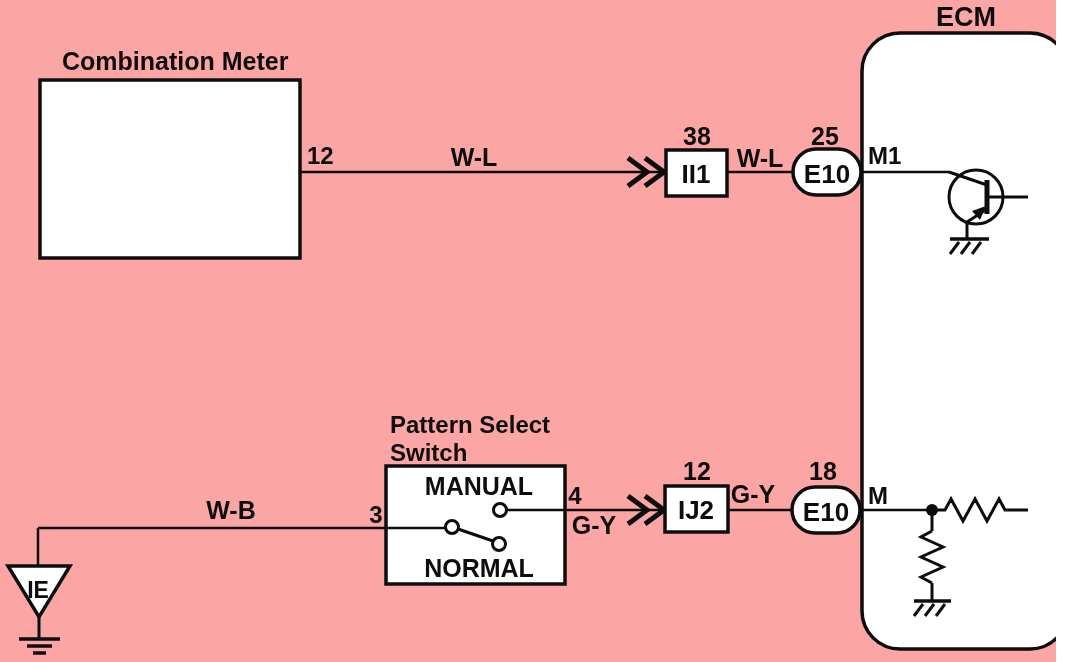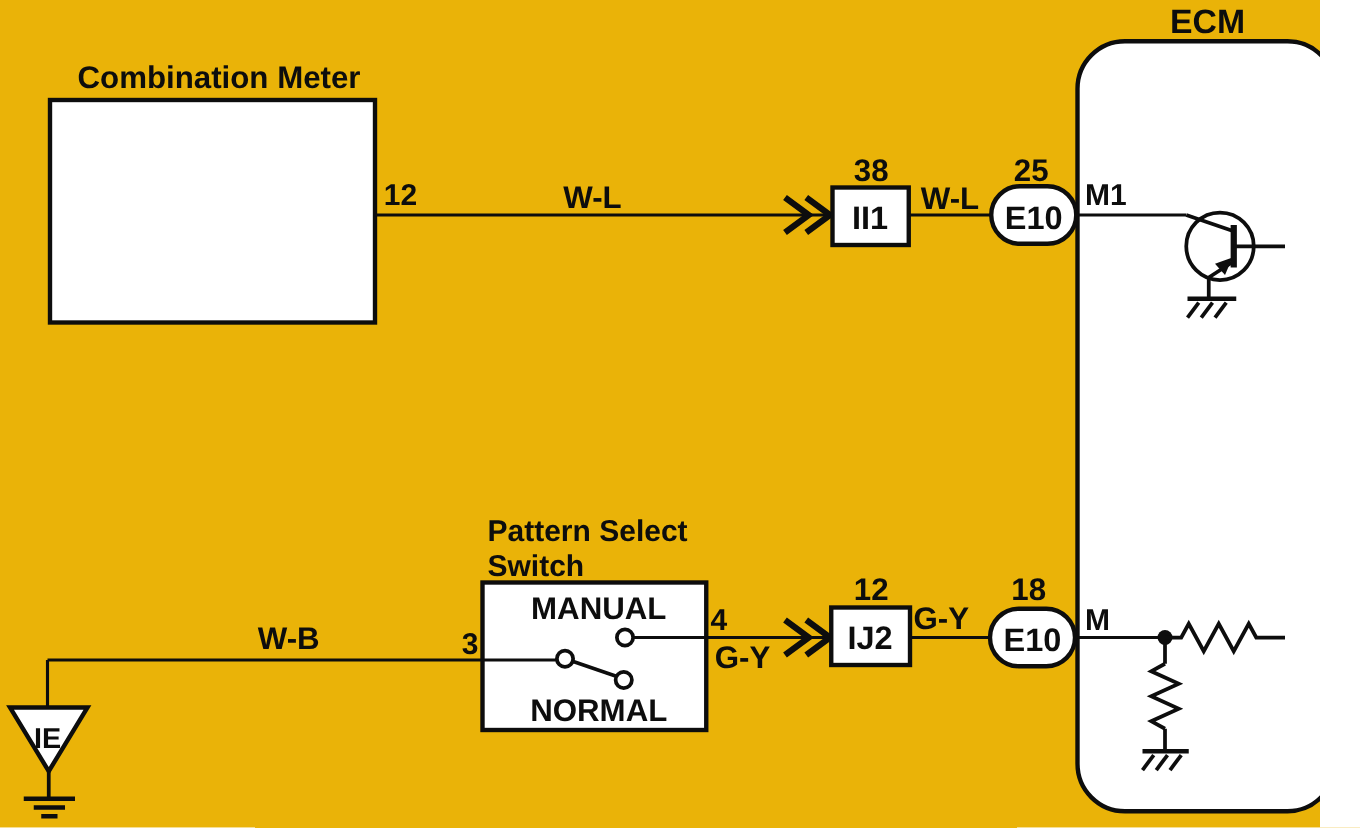--- a/index.html
+++ b/index.html
@@ -4,21 +4,21 @@
 <style>
   html, body {
     margin: 0;
     padding: 0;
     background: #ffffff;
   }
   .stage {
     position: relative;
     width: 1056px;
     height: 662px;
-    background: #eab308;
+    background: #fca5a5;
     overflow: hidden;
   }
   svg { display: block; }
   .t {
     font-family: "Liberation Sans", "DejaVu Sans", sans-serif;
     font-weight: bold;
     fill: #0d0d0d;
   }
   .s23 { font-size: 23px; }
   .s24 { font-size: 24px; }

